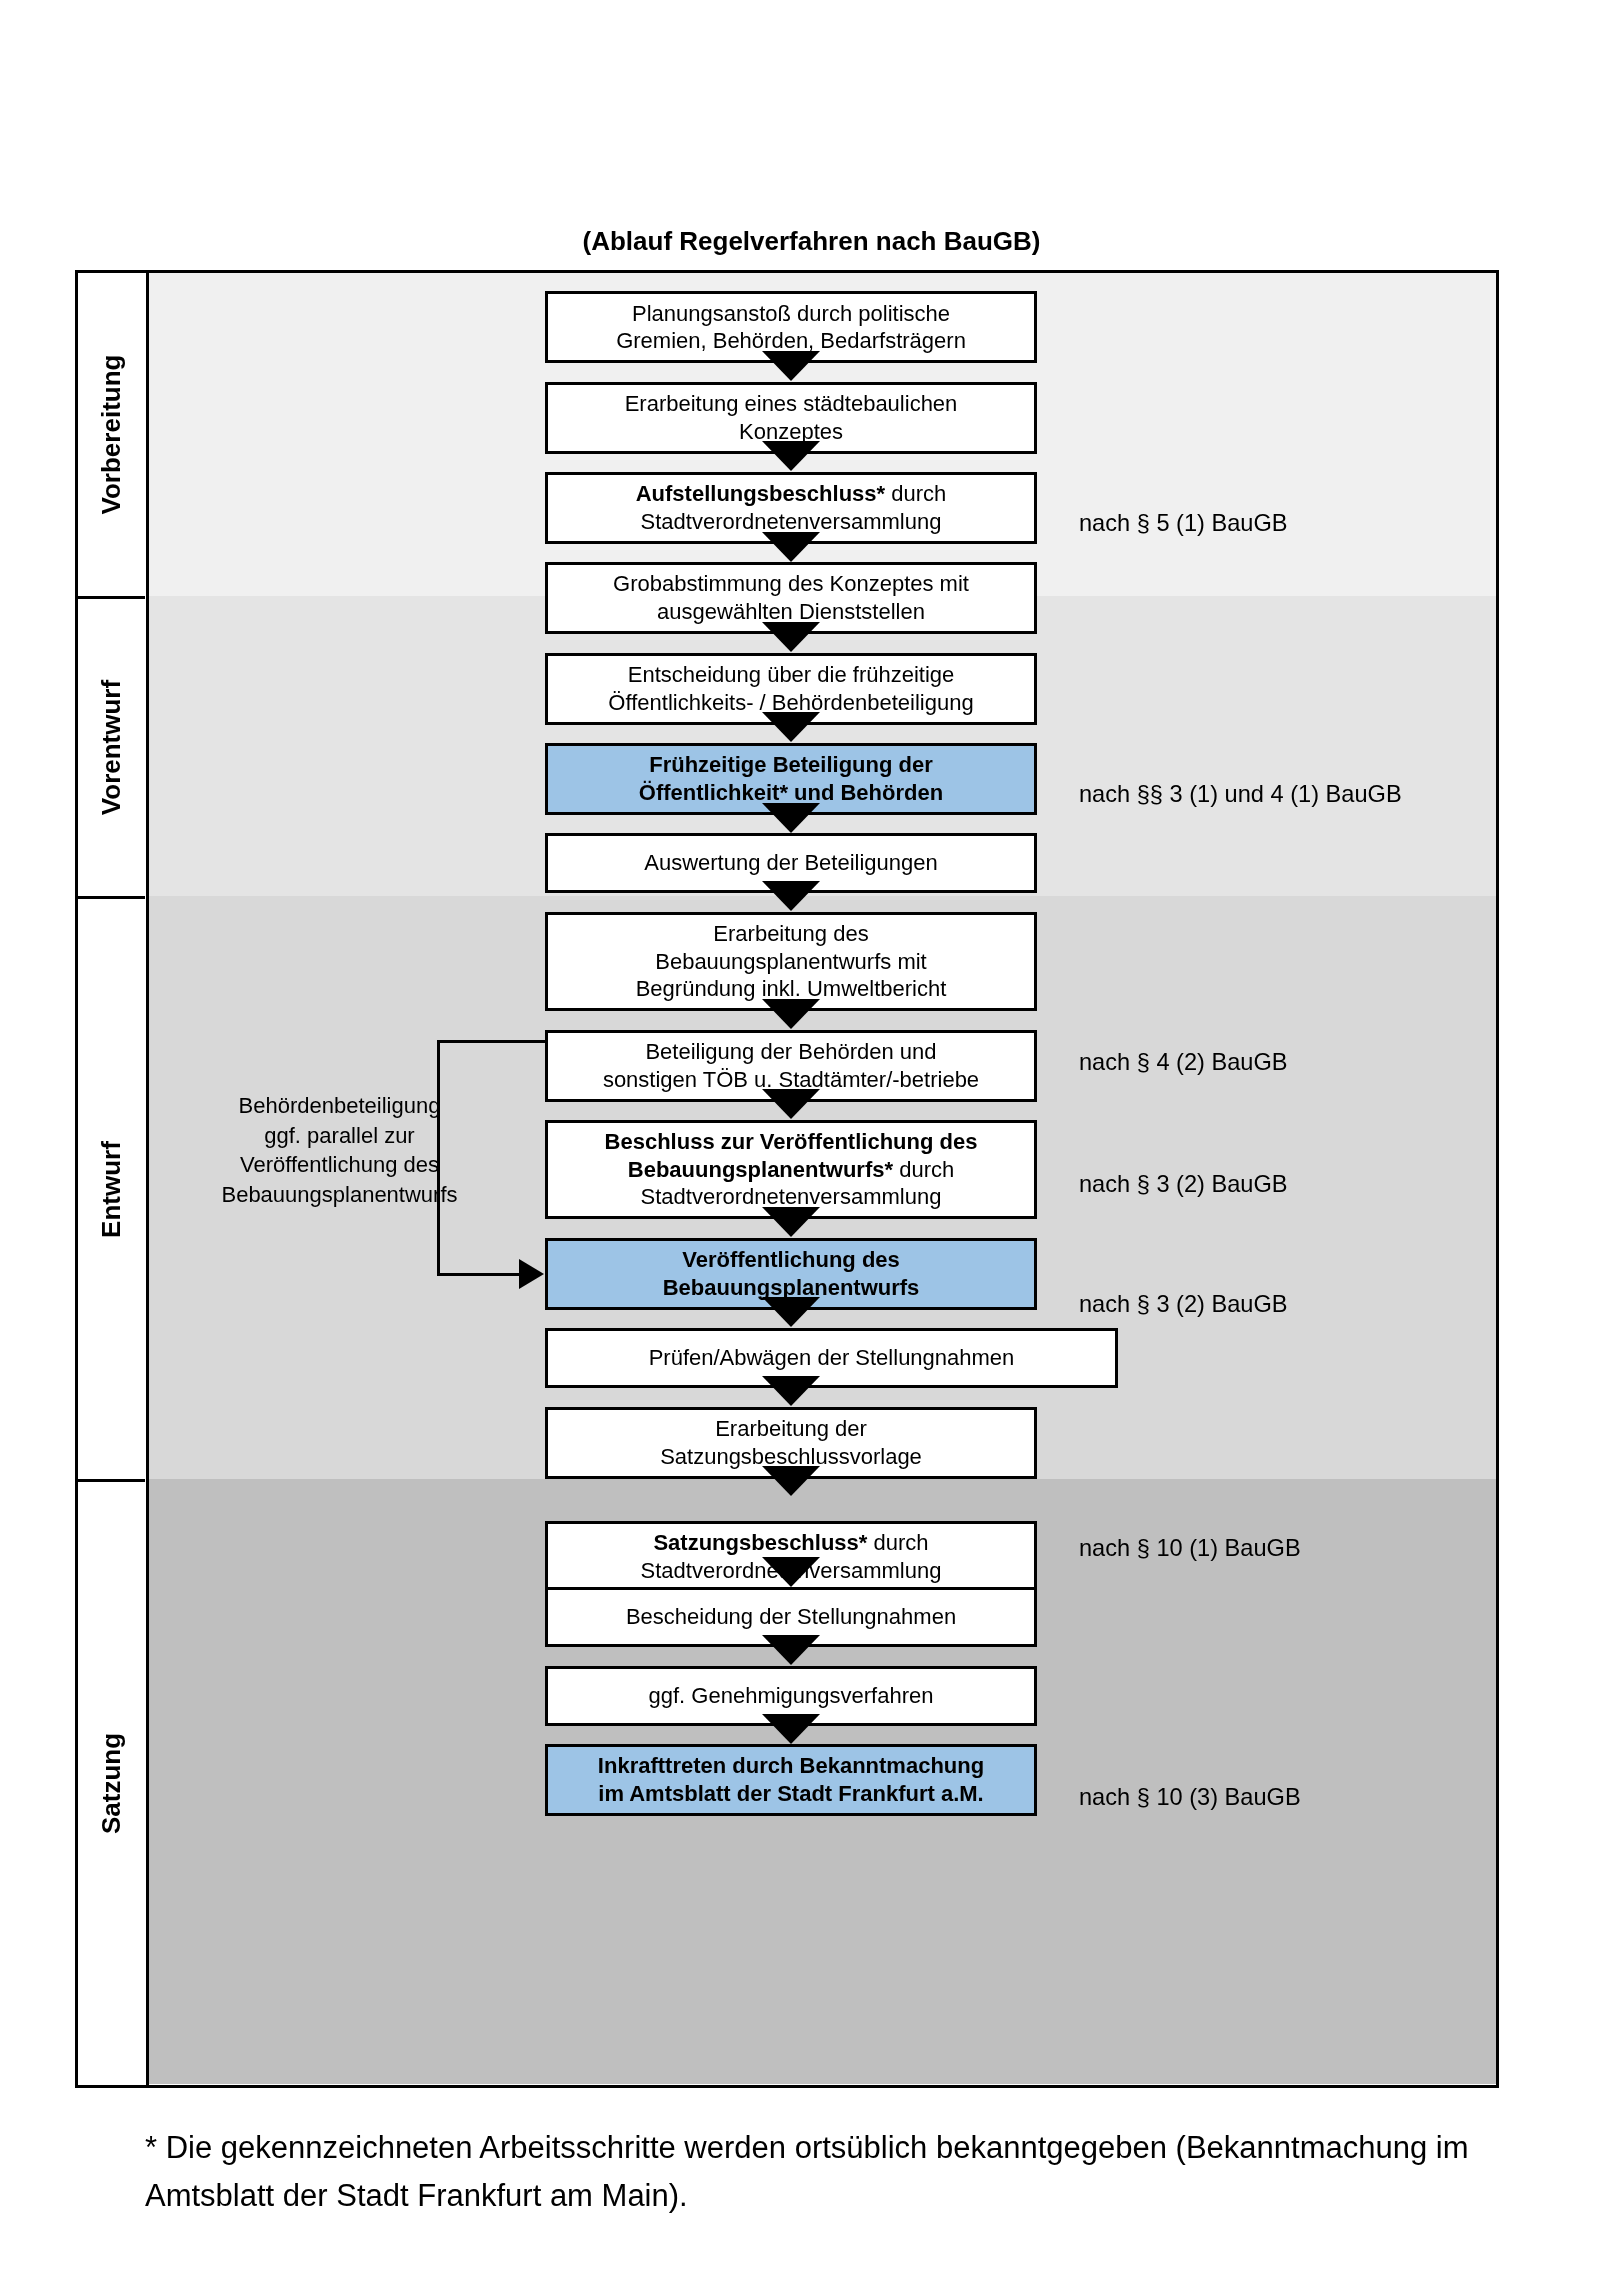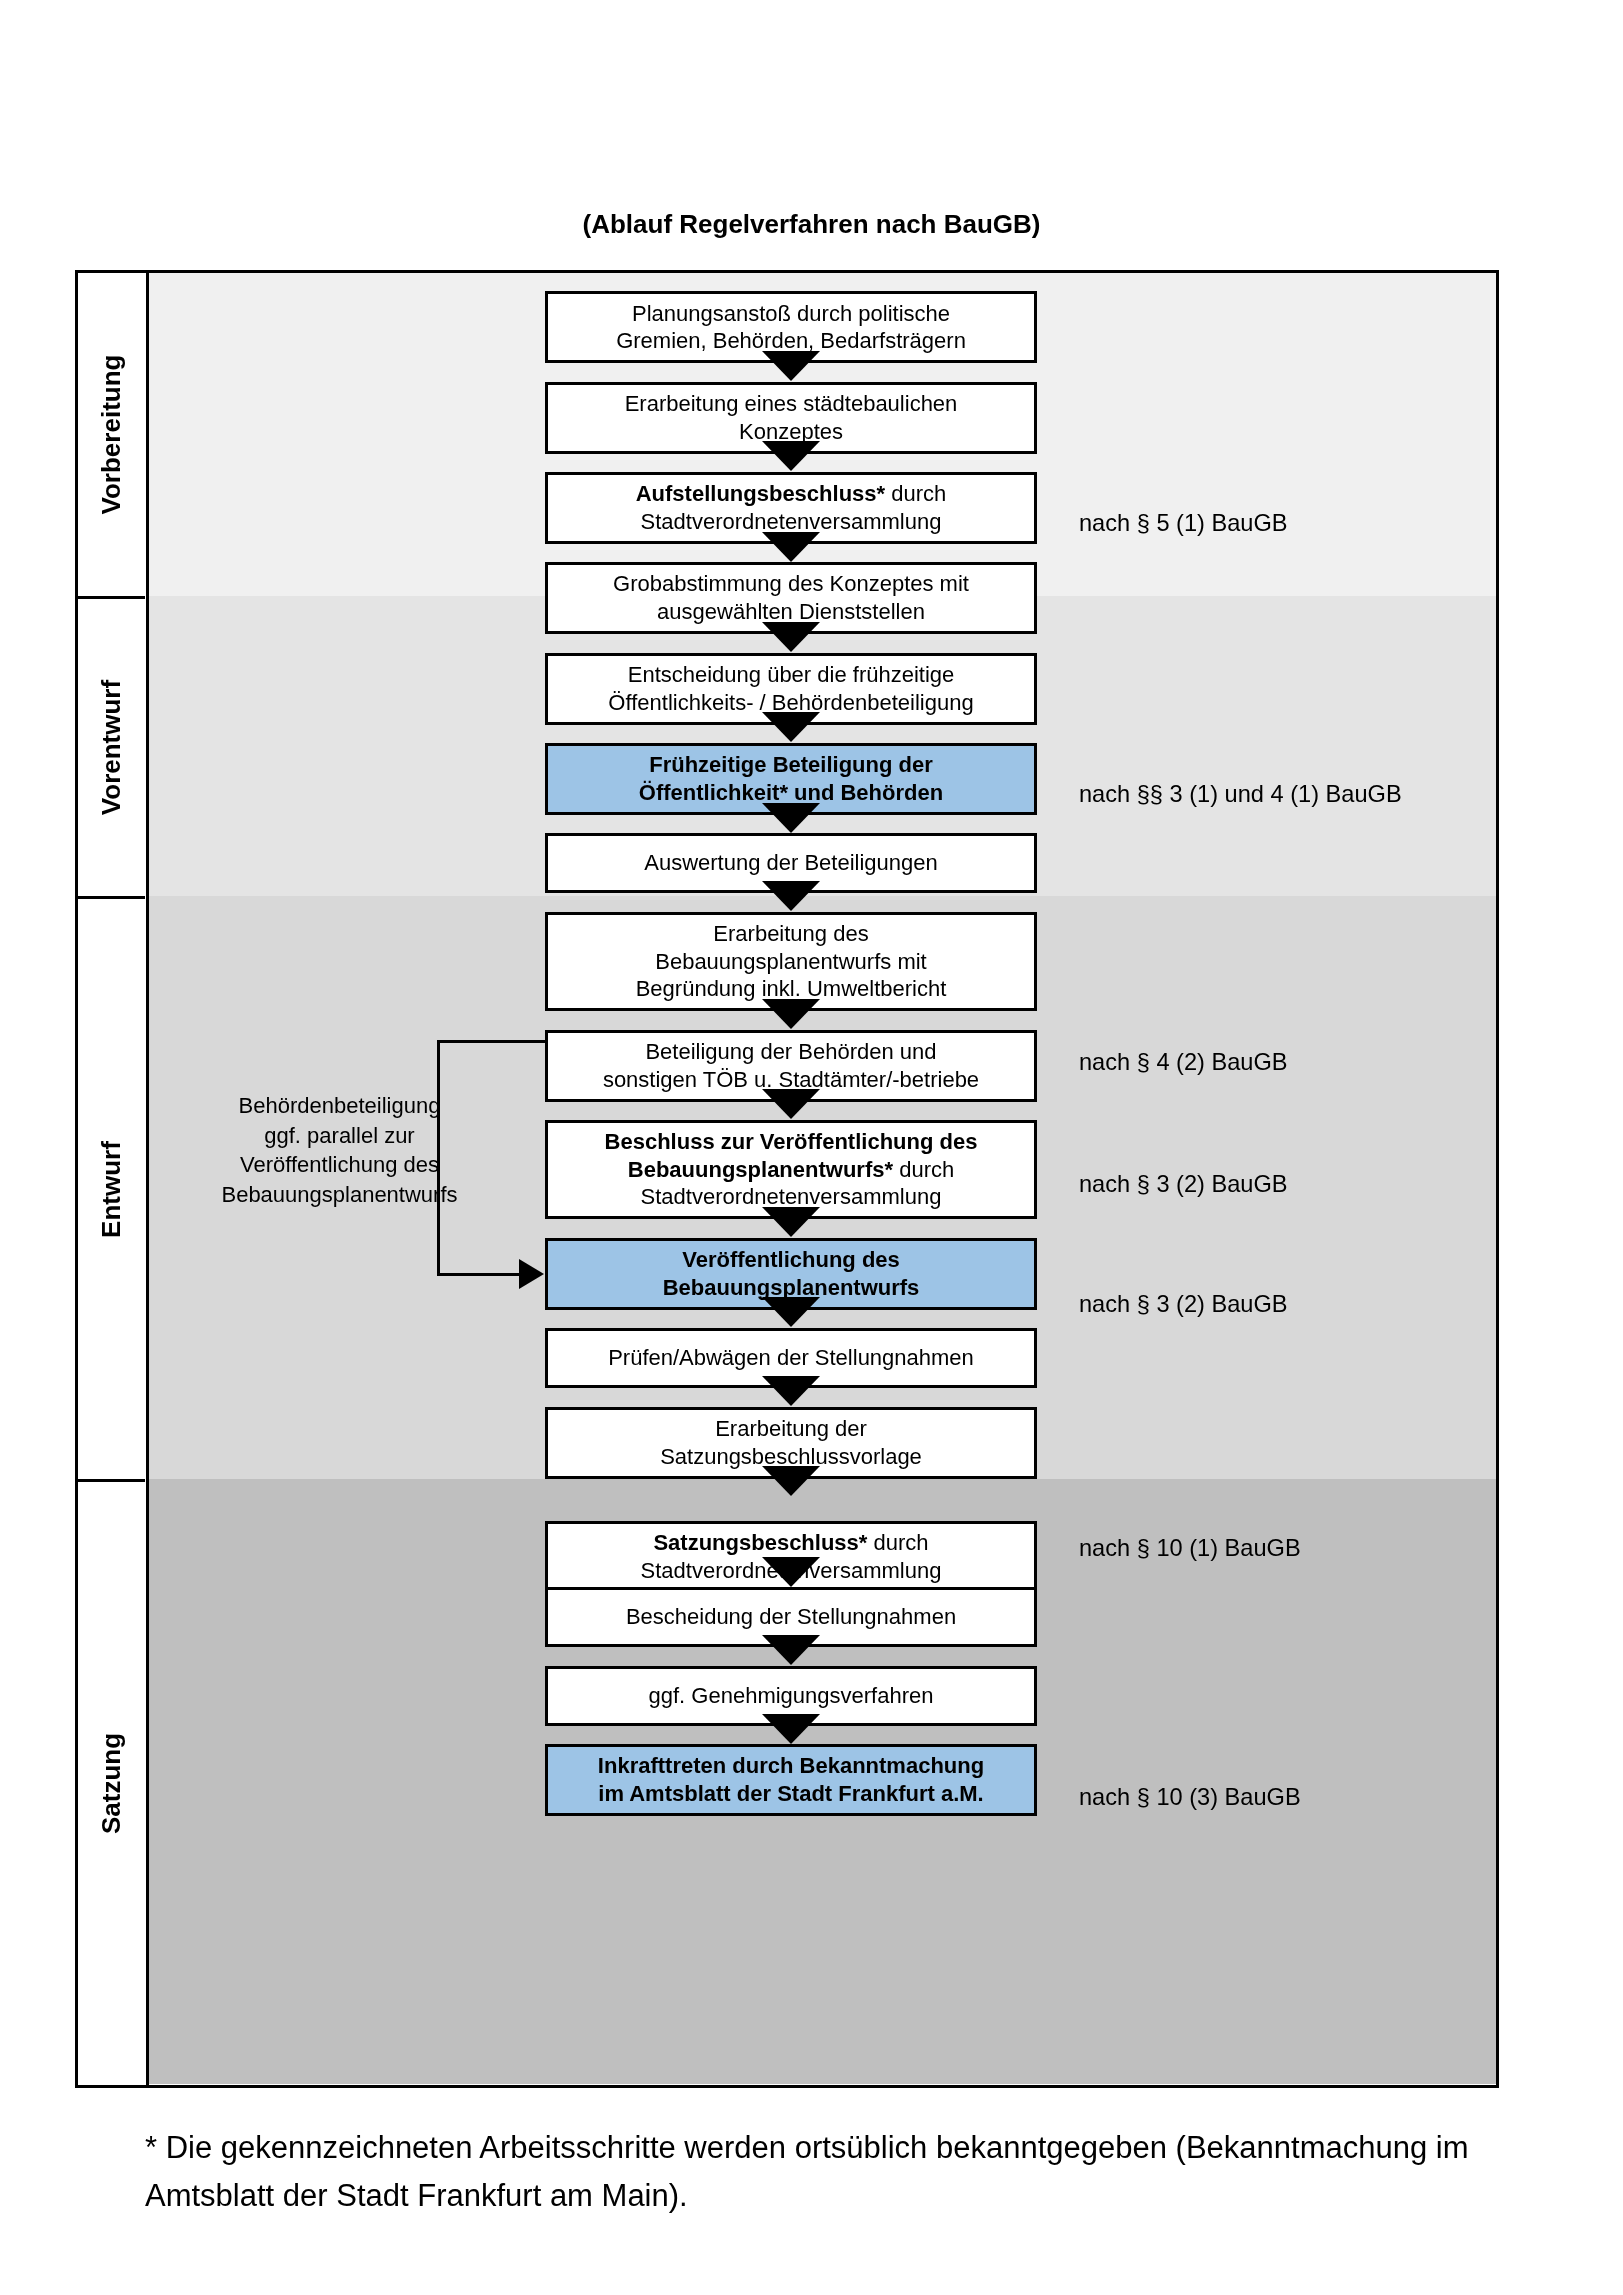--- a/index.html
+++ b/index.html
@@ -1,21 +1,21 @@
 <!DOCTYPE html>
 <html style="font-size:10.5px"><head>
 <meta charset="utf-8">
 <style>
   html,body{margin:0;padding:0;background:#ffffff;}
   body{width:1623px;height:2295px;font-family:"Liberation Sans",sans-serif;color:#000;}
   #page{position:relative;width:1623px;height:2295px;overflow:hidden;}
 
   .title{position:absolute;left:0;top:121px;width:1623px;text-align:center;
          font-size:41px;font-weight:bold;letter-spacing:0.3px;}
-  .subtitle{position:absolute;left:0;top:209px;width:1623px;text-align:center;
+  .subtitle{position:absolute;left:0;top:226px;width:1623px;text-align:center;
             font-size:26px;font-weight:bold;}
 
   
   #frame{position:absolute;left:75px;top:270px;width:1424px;height:1818px;
          border:3.9px solid #000;box-sizing:border-box;background:#ffffff;}
 
   
   .phasecol{position:absolute;left:0;top:0;width:71px;height:100%;
             border-right:3.9px solid #000;box-sizing:border-box;background:#fff;}
   .phase{position:absolute;left:0;width:67px;display:flex;align-items:center;justify-content:center;
@@ -117,21 +117,21 @@
         </div>
         <div class="arrow" style="left: 684px; top: 816px;"></div>
         <div class="box" style="left: 467px; width: 492px; top: 847px; height: 99px;">
           <div><b>Beschluss zur Veröffentlichung des</b><br><b>Bebauungsplanentwurfs*</b> durch<br>Stadtverordnetenversammlung</div>
         </div>
         <div class="arrow" style="left: 684px; top: 934px;"></div>
         <div class="box blue" style="left: 467px; width: 492px; top: 965px; height: 72px;">
           <div><b>Veröffentlichung des</b><br><b>Bebauungsplanentwurfs</b></div>
         </div>
         <div class="arrow" style="left: 684px; top: 1024px;"></div>
-        <div class="box" style="left: 467px; width: 492px; top: 1055px; height: 60px;">
+        <div class="box" style="left: 467px; width: 573px; top: 1055px; height: 60px;">
           <div>Prüfen/Abwägen der Stellungnahmen</div>
         </div>
         <div class="arrow" style="left: 684px; top: 1103px;"></div>
         <div class="box" style="left: 467px; width: 492px; top: 1134px; height: 72px;">
           <div>Erarbeitung der<br>Satzungsbeschlussvorlage</div>
         </div>
         <div class="arrow" style="left: 684px; top: 1193px;"></div>
         <div class="box" style="left: 467px; width: 492px; top: 1224px; height: 72px; margin-top: 24px;">
           <div><b>Satzungsbeschluss*</b> durch<br>Stadtverordnetenversammlung</div>
         </div>

